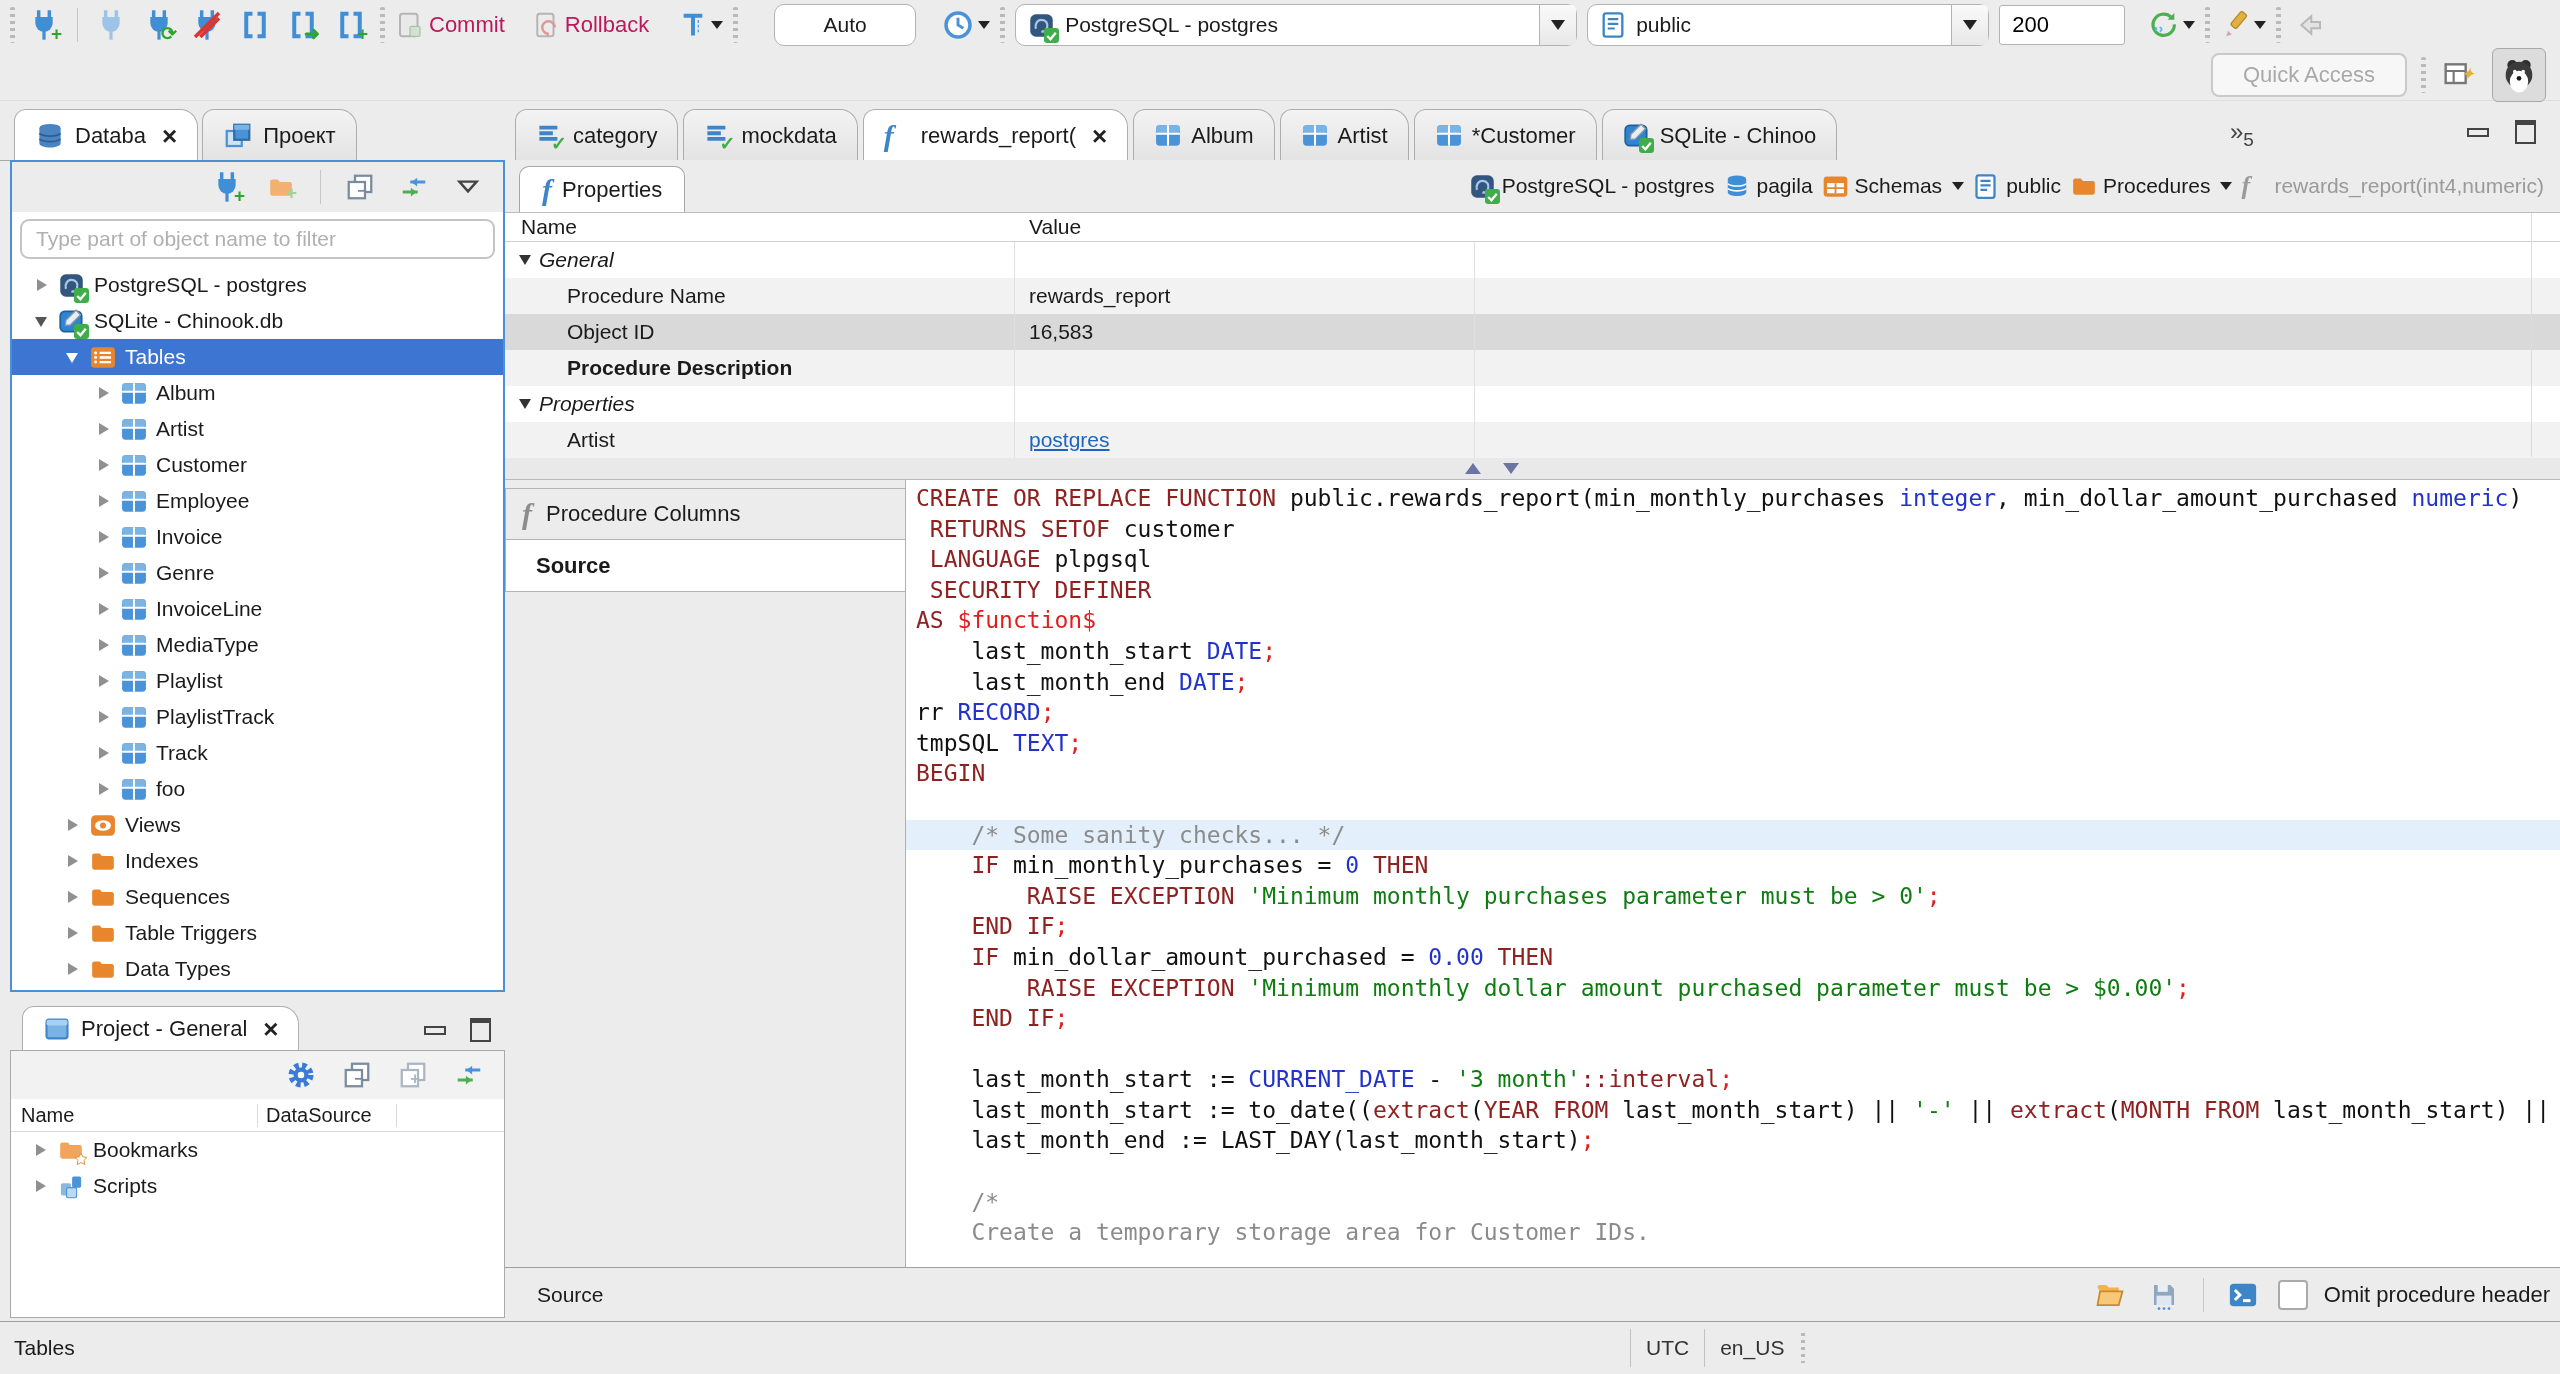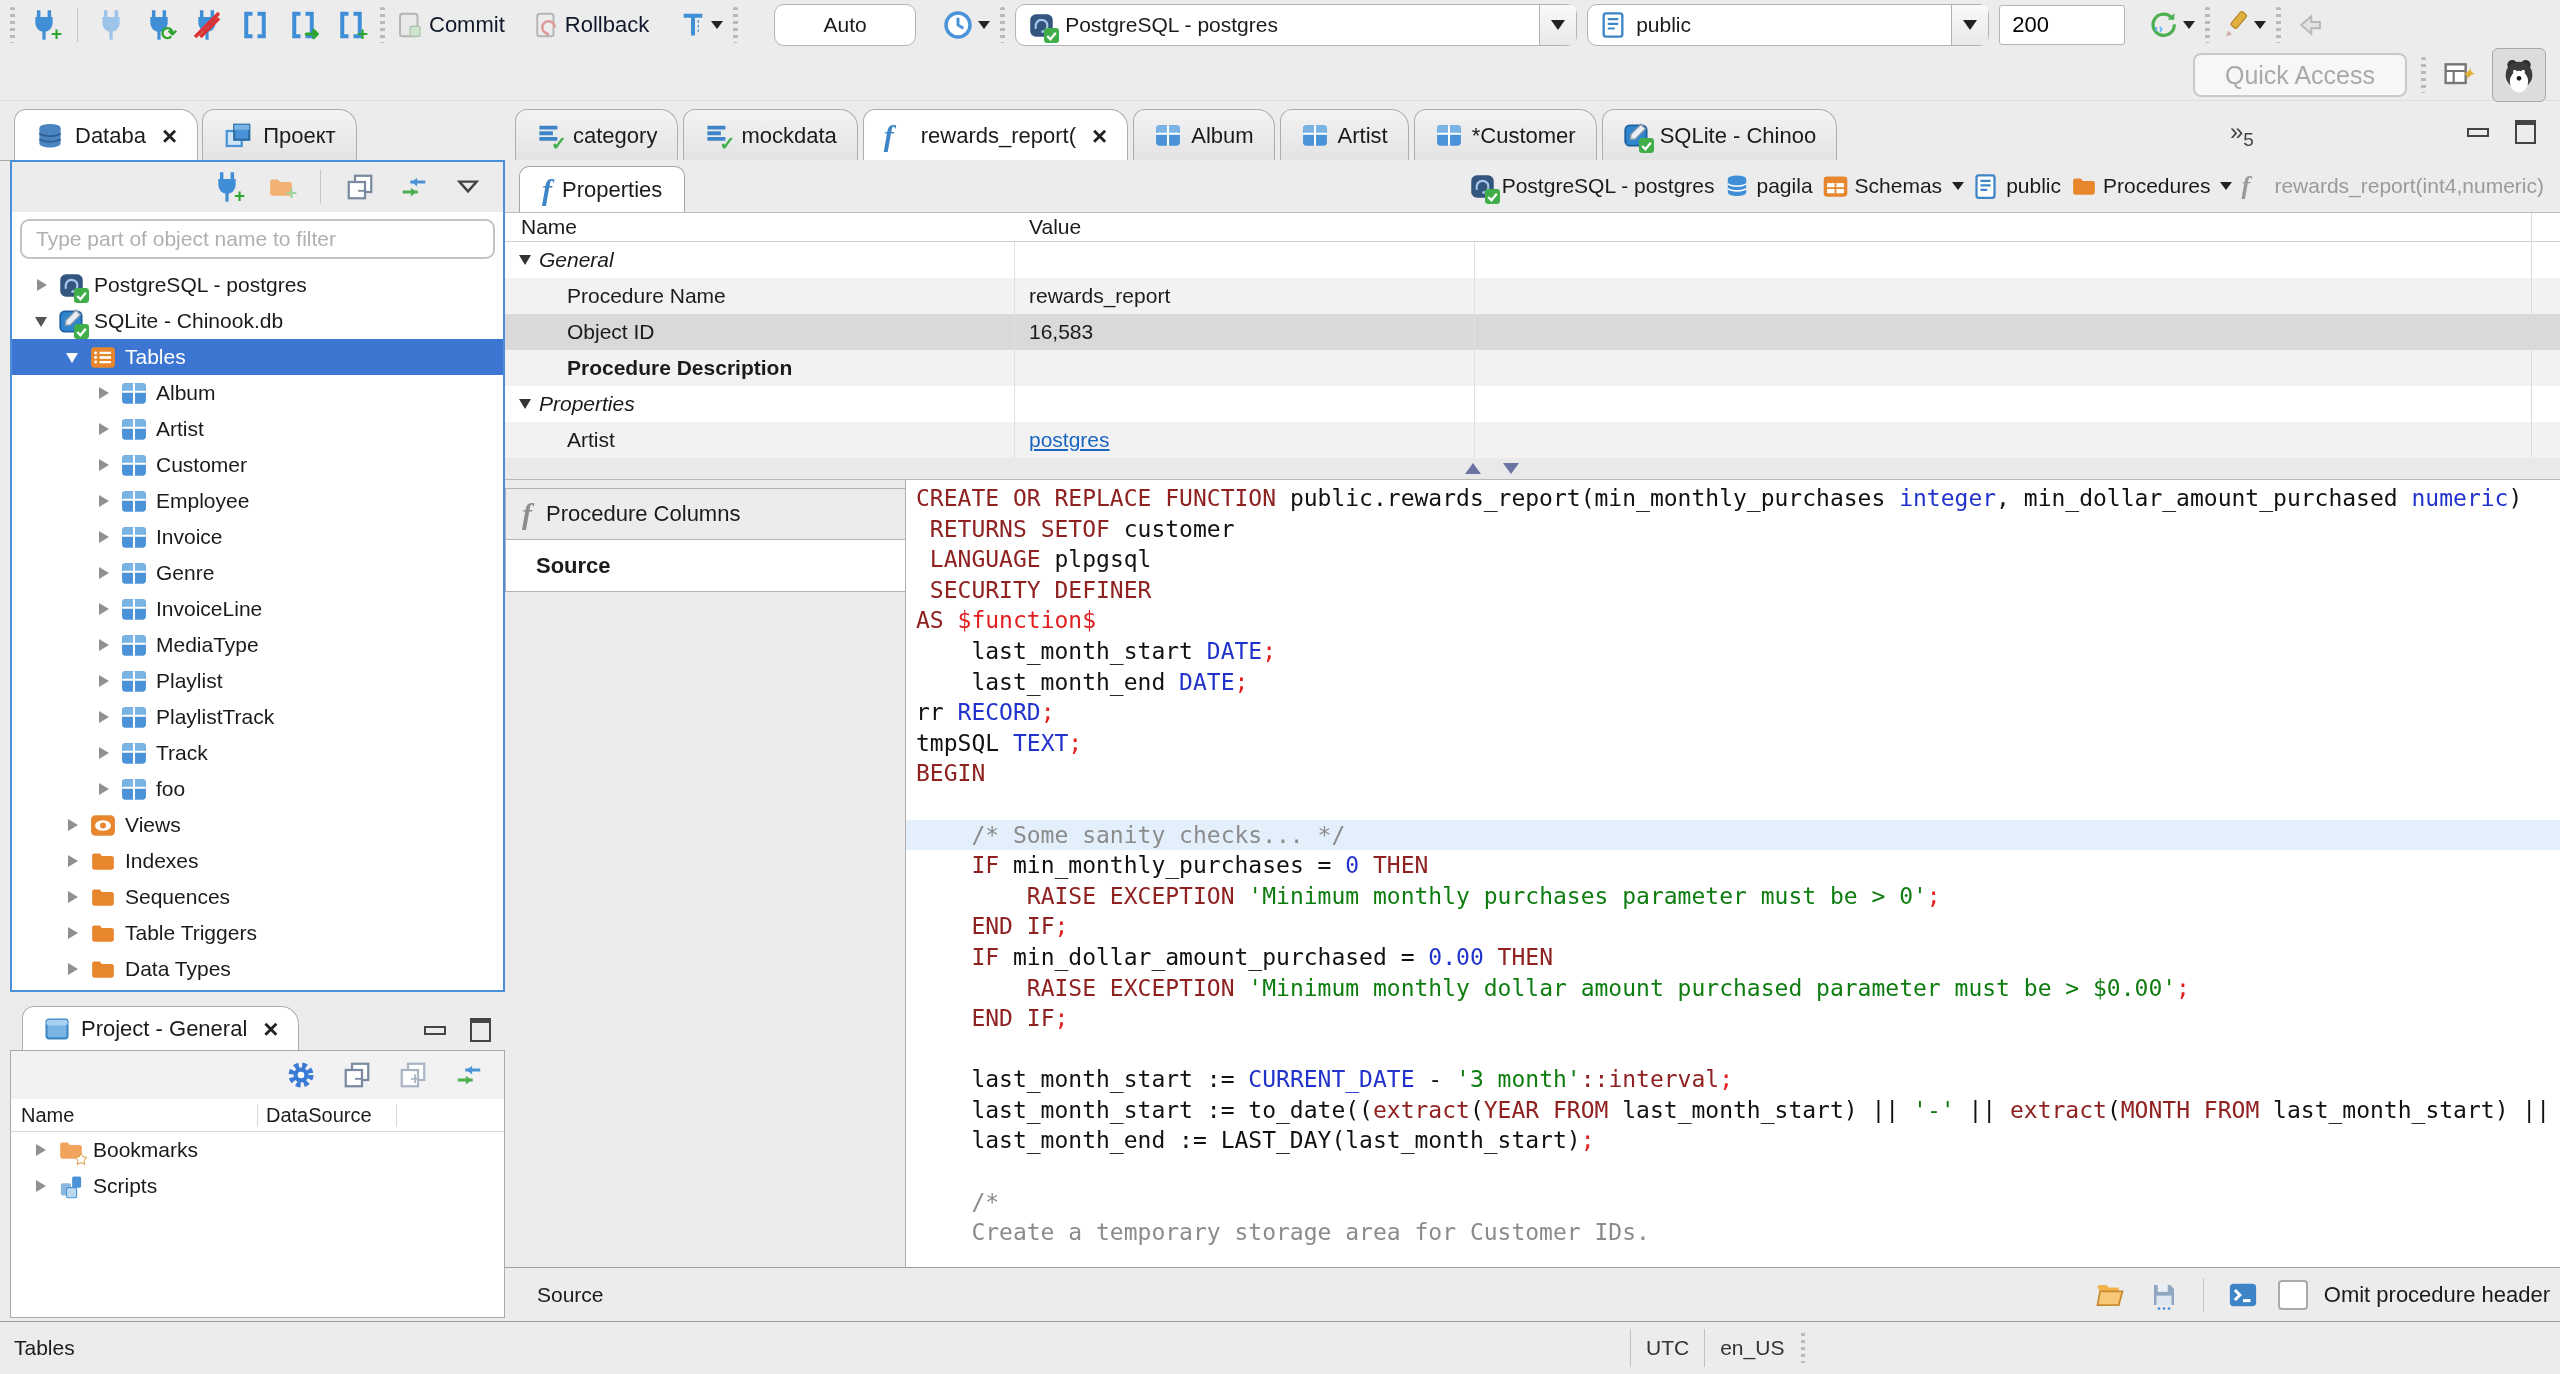--- a/index.html
+++ b/index.html
@@ -10,33 +10,33 @@
   .flex{display:flex;align-items:center;}
   .ic{display:inline-block;line-height:0;}
   .ic svg{display:block;}
   
   #toolbar1{top:0;left:0;right:0;height:50px;display:flex;align-items:center;padding-left:10px;gap:10px;}
   #toolbar2{top:50px;left:0;right:0;height:50px;display:flex;align-items:center;justify-content:flex-end;
             padding-right:14px;gap:14px;border-bottom:1px solid #dedede;}
   .handle{width:5px;height:36px;background:repeating-linear-gradient(to bottom,#b9b9b9 0 3px,transparent 3px 7px);border-radius:2px;}
   .tbtn{width:38px;height:40px;display:flex;align-items:center;justify-content:center;position:relative;}
   .vline{width:1px;height:34px;background:#c6c6c6;margin:0 4px;}
-  .dis-label{color:#0f172a;font-size:22px;margin-left:4px;}
+  .dis-label{color:#be185d;font-size:22px;margin-left:4px;}
   .ddarrow{width:0;height:0;border-left:6px solid transparent;border-right:6px solid transparent;border-top:8px solid #222;margin-left:4px;}
   .combo{height:40px;background:#fff;border:1px solid #b3b3b3;border-radius:10px;display:flex;align-items:center;font-size:21px;}
   #auto-combo{width:140px;justify-content:center;margin-left:26px;margin-right:16px;}
   .combo .seg{height:100%;display:flex;align-items:center;padding:0 12px;gap:10px;flex:1;}
   .combo .drop{width:36px;height:100%;border-left:1px solid #b3b3b3;background:linear-gradient(#fafafa,#e8e8e8);
                display:flex;align-items:center;justify-content:center;border-radius:0 5px 5px 0;}
   .combo .drop .tri{width:0;height:0;border-left:7px solid transparent;border-right:7px solid transparent;border-top:10px solid #222;}
   #db-combo{width:560px;}
   #schema-combo{width:400px;}
   #fetch-input{width:100px;height:38px;border:1px solid #b3b3b3;border-radius:3px;font-size:22px;padding:0 12px;
                font-family:"Liberation Sans",sans-serif;}
-  #quick-access{height:40px;padding:0 30px;border:2px solid #c9c9c9;border-radius:8px;color:#a9a9a9;font-size:25px;
+  #quick-access{height:40px;padding:0 30px;border:2px solid #c9c9c9;border-radius:8px;color:#a9a9a9;font-size:22px;
                 display:flex;align-items:center;background:#f7f7f7;}
   #beaver-box{width:52px;height:52px;background:#dcdcdc;border:1px solid #a8a8a8;border-radius:6px;
               display:flex;align-items:center;justify-content:center;}
   
   #tabstrip{top:100px;left:0;right:0;height:60px;border-bottom:1px solid #a9a9a9;}
   .tab{height:51px;margin-top:9px;display:inline-flex;align-items:center;gap:10px;padding:0 20px;
        border:1px solid #adadad;border-bottom:none;border-radius:12px 18px 0 0;
        background:linear-gradient(#f3f3f3,#e3e3e3);font-size:22px;white-space:nowrap;}
   .tab.active{background:#fff;}
   .tab .close{font-size:26px;font-weight:bold;color:#222;margin-left:6px;line-height:20px;}

